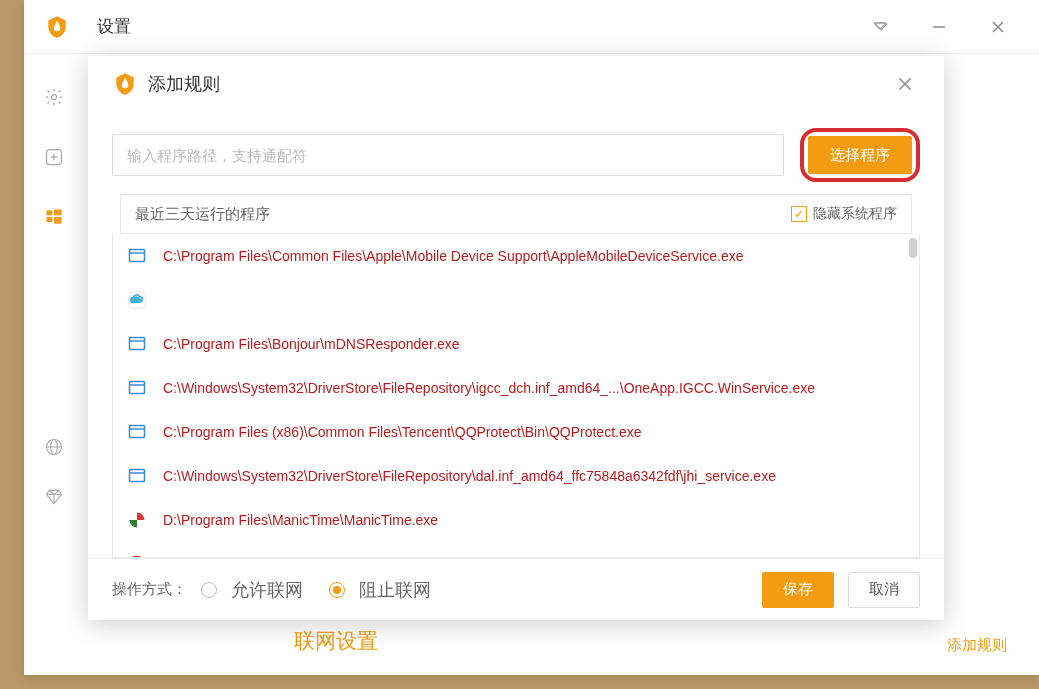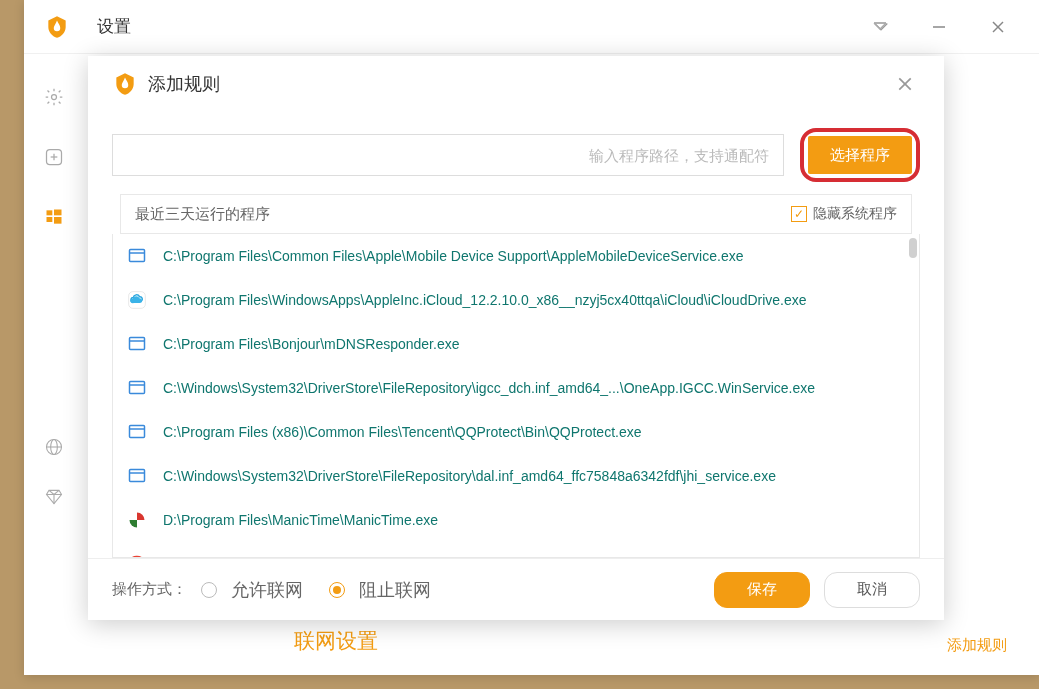--- a/index.html
+++ b/index.html
@@ -21,45 +21,45 @@
 .add-rule-link { position:absolute; bottom:20px; right:32px; color:#f39c12; font-size:15px; cursor:pointer; }
 
 
 .modal { position:absolute; left:88px; top:56px; width:856px; height:564px; background:#fff; box-shadow:0 4px 24px rgba(0,0,0,.2); display:flex; flex-direction:column; }
 .modal-header { height:56px; display:flex; align-items:center; padding:0 24px; }
 .modal-header .logo { width:26px; height:26px; margin-right:10px; }
 .modal-header .title { font-size:18px; font-weight:500; color:#333; flex:1; }
 .modal-header .close { width:30px; height:30px; display:flex; align-items:center; justify-content:center; color:#999; cursor:pointer; }
 
 .input-row { padding:16px 24px 4px; display:flex; align-items:center; gap:16px; }
-.path-input { flex:1; height:42px; border:1px solid #ddd; padding:8px 14px; font-size:15px; color:#333; outline:none;text-align:right; }
+.path-input { flex:1; height:42px; border:1px solid #ddd; padding:8px 14px; font-size:15px; color:#333; outline:none; }
 .path-input::placeholder { color:#bbb; }
 .highlight-ring { border:4px solid #d62d34; border-radius:16px; padding:4px; display:inline-block; }
 .select-btn { background:#f39c12; color:#fff; border:none; height:38px; padding:0 22px; font-size:15px; cursor:pointer; border-radius:2px; }
 
 .recent-header { height:40px; margin:8px 32px 0; border:1px solid #e8e8e8; display:flex; align-items:center; padding:0 14px; font-size:15px; color:#666; }
 .recent-header .label { flex:1; }
 .recent-header .chk { display:flex; align-items:center; gap:6px; color:#666; font-size:14px; }
 .chkbox { width:16px; height:16px; border:1px solid #f39c12; display:inline-flex; align-items:center; justify-content:center; color:#f39c12; font-size:12px; }
 
 .list-wrap { flex:1; margin:0 24px; border:1px solid #e8e8e8; border-top:none; overflow:hidden; position:relative; }
 .list { height:100%; overflow:hidden; }
-.list-item { height:44px; display:flex; align-items:center; padding:0 14px; gap:16px; font-size:14px; color:#0f766e; cursor:pointer; }
+.list-item { height:44px; display:flex; align-items:center; padding:0 14px; gap:16px; font-size:14px; color:#b91c1c; cursor:pointer; }
 .item-icon { width:20px; height:20px; flex-shrink:0; display:flex; align-items:center; justify-content:center; }
 .item-path { white-space:nowrap; overflow:hidden; text-overflow:ellipsis; }
 .scrollbar-track { position:absolute; right:2px; top:4px; width:8px; height:20px; background:#d0d0d0; border-radius:4px; }
 
 .footer-row { height:62px; padding:0 24px; display:flex; align-items:center; gap:14px; border-top:1px solid #eee; }
 .footer-row .mode-label { font-size:15px; color:#666; }
 .radio { width:16px; height:16px; border:1px solid #bbb; border-radius:50%; display:inline-flex; align-items:center; justify-content:center; cursor:pointer; }
 .radio.checked { border-color:#f39c12; }
 .radio.checked::after { content:""; width:8px; height:8px; background:#f39c12; border-radius:50%; }
 .radio-lbl { font-size:18px; color:#666; margin-right:12px; cursor:pointer; }
 .footer-row .spacer { flex:1; }
-.btn { height:36px; padding:0 32px; font-size:15px; border:1px solid #ddd; background:#fff; color:#555; cursor:pointer; border-radius:13px; }
+.btn { height:36px; padding:0 20px; font-size:15px; border:1px solid #ddd; background:#fff; color:#555; cursor:pointer; border-radius:2px; }
 .btn.primary { background:#f39c12; border-color:#f39c12; color:#fff; }
 
 
 .generic-icon rect { fill:none; stroke:#3a8adb; stroke-width:1.5; }
 .generic-icon line { stroke:#3a8adb; }
 </style>
 </head>
 <body>
 
 <div class="main-window">
@@ -191,21 +191,20 @@
         </div>
         <div class="list-item">
           <span class="item-icon">
             <svg width="20" height="20" viewBox="0 0 24 24">
               <rect x="2" y="2" width="20" height="20" rx="5" fill="#fff" stroke="#e3e3e3"></rect>
               <path d="M7 15a3 3 0 0 1 .5-5.9A4 4 0 0 1 15 8a3 3 0 0 1 2 5.5" fill="none" stroke="#2ba6de" stroke-width="1.8" stroke-linecap="round"></path>
               <path d="M7 15h10a3 3 0 0 0 0-6" fill="#2ba6de" opacity="0"></path>
               <path d="M6.5 15.5 Q4 15.5 4 13 Q4 10.5 7 10.5 Q7.5 7.5 11 7.5 Q14 7.5 15 10 Q18 10 18 12.8 Q18 15.5 15.5 15.5 Z" fill="#3ab3e8"></path>
             </svg>
           </span>
-          <span class="item-path">C:\Program Files\WindowsApps\AppleInc.iCloud_12.2.10.0_x86__nzyj5cx40ttqa\iCloud\iCloudDrive.exe</span>
         </div>
         <div class="list-item">
           <span class="item-icon">
             <svg class="generic-icon" width="18" height="18" viewBox="0 0 18 18">
               <rect x="1.5" y="2.5" width="15" height="12" rx="1"></rect>
               <line x1="1.5" y1="6" x2="16.5" y2="6" stroke-width="1.5"></line>
             </svg>
           </span>
           <span class="item-path">C:\Program Files\Bonjour\mDNSResponder.exe</span>
         </div>

